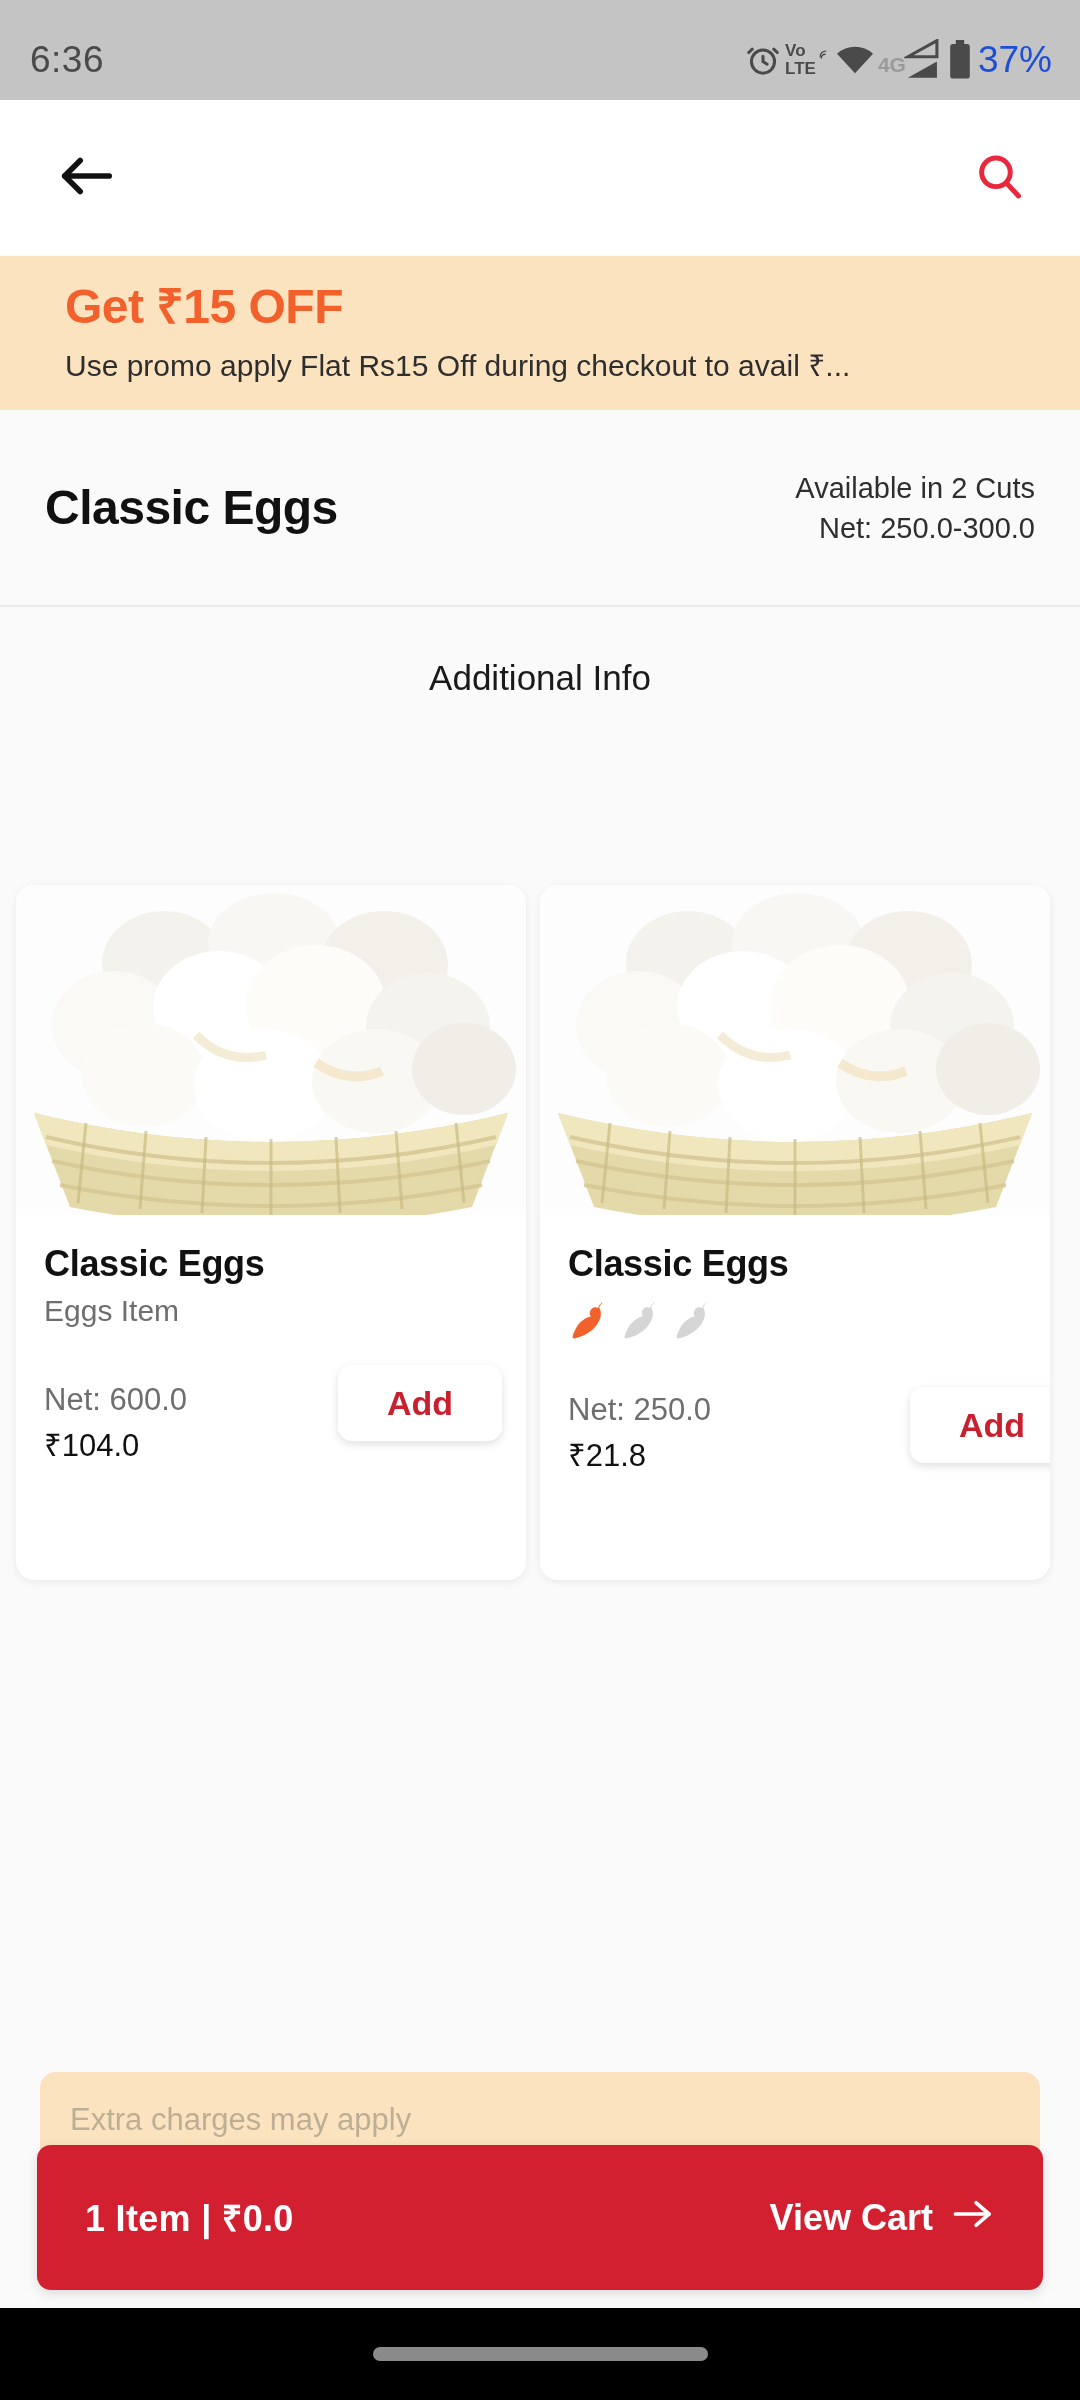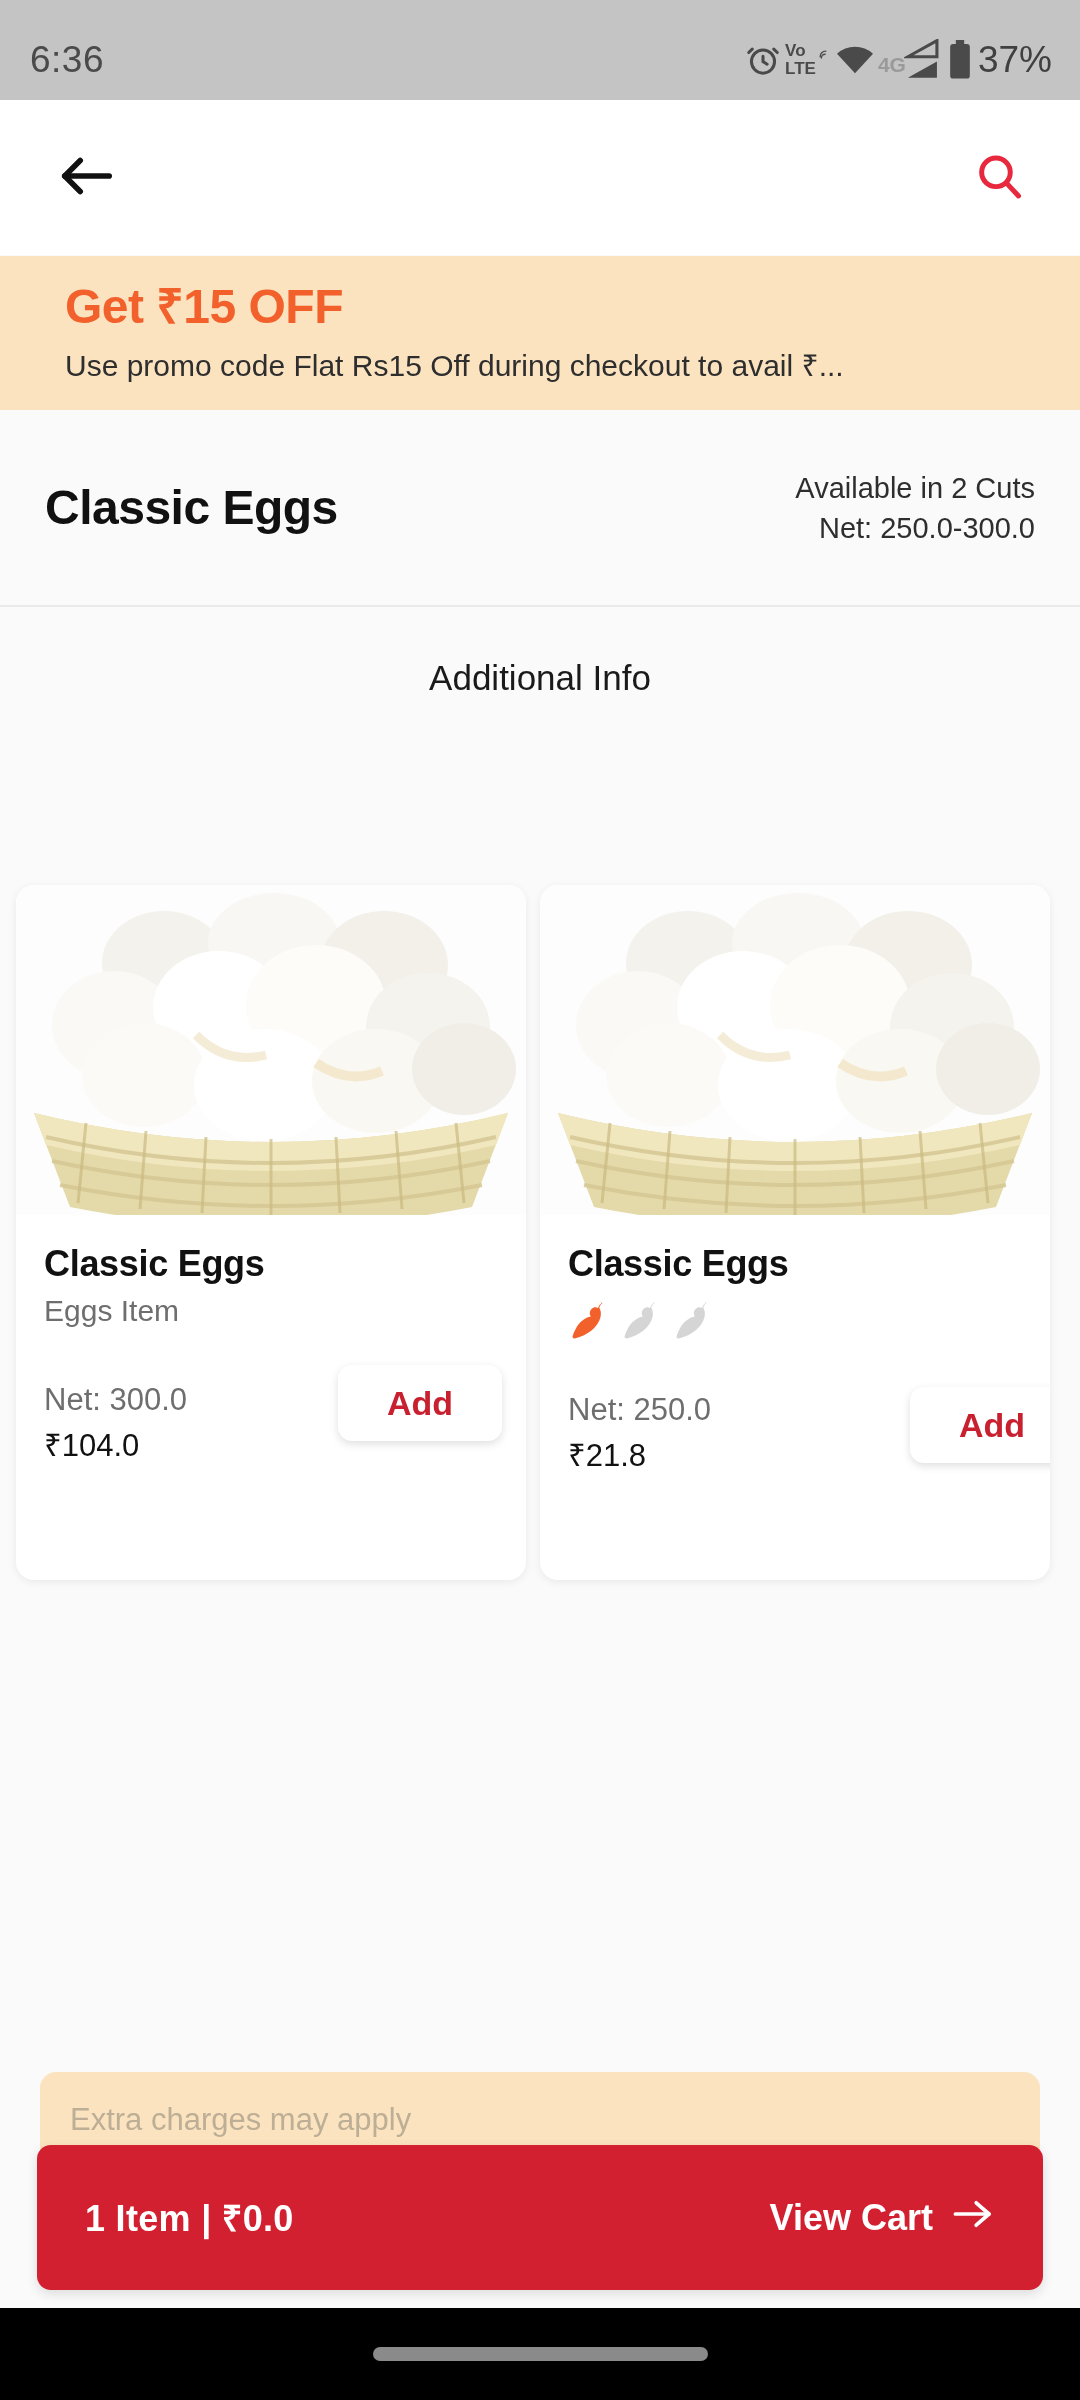--- a/index.html
+++ b/index.html
@@ -53,21 +53,21 @@
   .g4-label {
     font-size: 21px;
     font-weight: bold;
     color: #9A9A9A;
     margin-right: -2px;
     align-self: flex-start;
     margin-top: 14px;
   }
   #status-battery-pct {
     font-size: 37px;
-    color: #404040;
+    color: #1d4ed8;
     margin-left: 2px;
   }
 
   
   #app-bar {
     position: absolute;
     top: 100px; left: 0;
     width: 1080px;
     height: 155px;
     background: #FFFFFF;
@@ -381,21 +381,21 @@
         <svg width="52" height="52" viewBox="0 0 24 24" fill="none" stroke="#E8283C" stroke-width="2.3" stroke-linecap="round">
           <circle cx="10.6" cy="10.3" r="6.6"></circle>
           <path d="M15.6 15.4 L21 21.2"></path>
         </svg>
       </span>
     </div>
   </div>
 
   <div id="promo-banner">
     <div id="promo-title">Get ₹15 OFF</div>
-    <div id="promo-subtitle">Use promo code Flat Rs15 Off  during checkout to avail ₹...</div>
+    <div id="promo-subtitle">Use promo apply Flat Rs15 Off  during checkout to avail ₹...</div>
   </div>
 
   <div id="product-header">
     <div id="product-name">Classic Eggs</div>
     <div id="product-meta">
       <div id="product-cuts">Available in 2 Cuts</div>
       <div id="product-net">Net: 250.0-300.0</div>
     </div>
   </div>
 
@@ -442,21 +442,21 @@
                 <path d="M320 252 L324 328"></path>
                 <path d="M380 246 L386 324"></path>
               <path d="M440 238 L448 318"></path>
             </g>
           </g>
         </svg>
       </div>
       <div class="card-body">
         <div class="card-title">Classic Eggs</div>
         <div class="card-subtitle">Eggs Item</div>
-        <div class="card-net" style="margin-top:48px;">Net: 300.0</div>
+        <div class="card-net" style="margin-top:48px;">Net: 600.0</div>
         <div class="card-price">₹104.0</div>
         <div class="add-button" style="right:24px;top:150px;">Add</div>
       </div>
     </div>
 
     <div class="product-card card-short">
       <div class="card-image">
         <svg class="egg-basket" viewBox="0 0 510 330" preserveAspectRatio="xMidYMid slice">
           <rect width="510" height="330" fill="#FDFDFD"></rect>
           <g>

